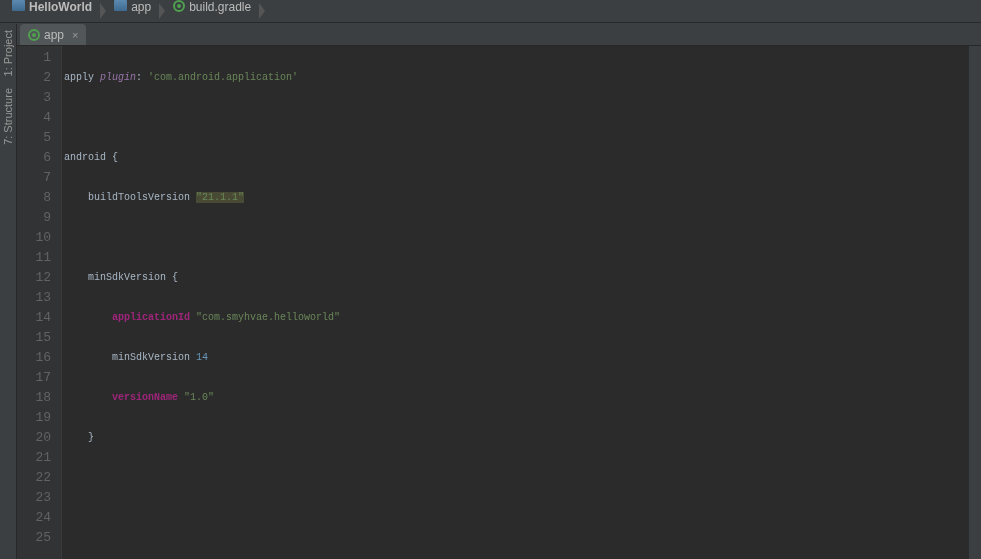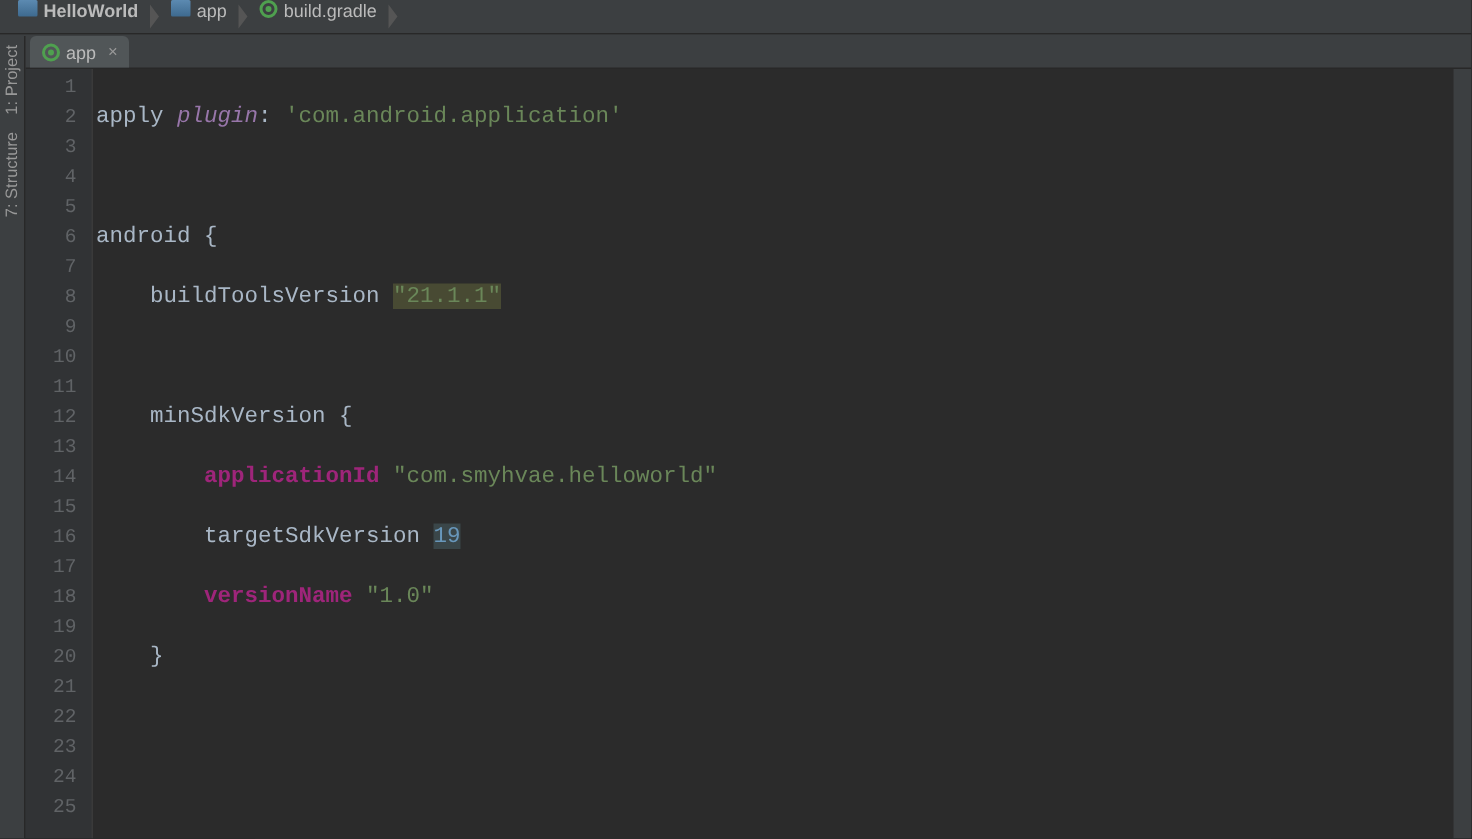--- a/index.html
+++ b/index.html
@@ -98,21 +98,21 @@
     color: #606366;
     text-align: right;
     padding-right: 10px;
     padding-top: 2px;
     line-height: 20px;
     position: relative;
   }
   .code {
     flex: 1;
     font-family: "Consolas", "Courier New", monospace;
-    font-size: 15px;
+    font-size: 10px;
     line-height: 20px;
     color: #a9b7c6;
     padding-top: 2px;
     padding-left: 2px;
     white-space: pre;
   }
   .line { height: 20px; }
   .str { color: #6a8759; }
   .str-hl { color: #6a8759; background: #484a33; }
   .num { color: #6897bb; }
@@ -219,21 +219,21 @@
   </div>
 
   <div class="code">
 <div class="line"><span class="ident">apply </span><span class="prop-dim">plugin</span><span class="ident">: </span><span class="str">'com.android.application'</span></div>
 <div class="line"></div>
 <div class="line"><span class="ident">android {</span></div>
 <div class="line">    <span class="ident">buildToolsVersion </span><span class="str-hl">"21.1.1"</span></div>
 <div class="line"></div>
 <div class="line">    <span class="ident">minSdkVersion {</span></div>
 <div class="line">        <span class="prop-bold">applicationId </span><span class="str">"com.smyhvae.helloworld"</span></div>
-<div class="line">        <span class="ident">targetSdkVersion </span><span class="num-hl">19</span></div>
+<div class="line">        <span class="ident">minSdkVersion </span><span class="num">14</span></div>
 <div class="line">        <span class="prop-bold">versionName </span><span class="str">"1.0"</span></div>
 <div class="line">    <span class="ident">}</span></div>
 
 
 
 
 
 
 
 

